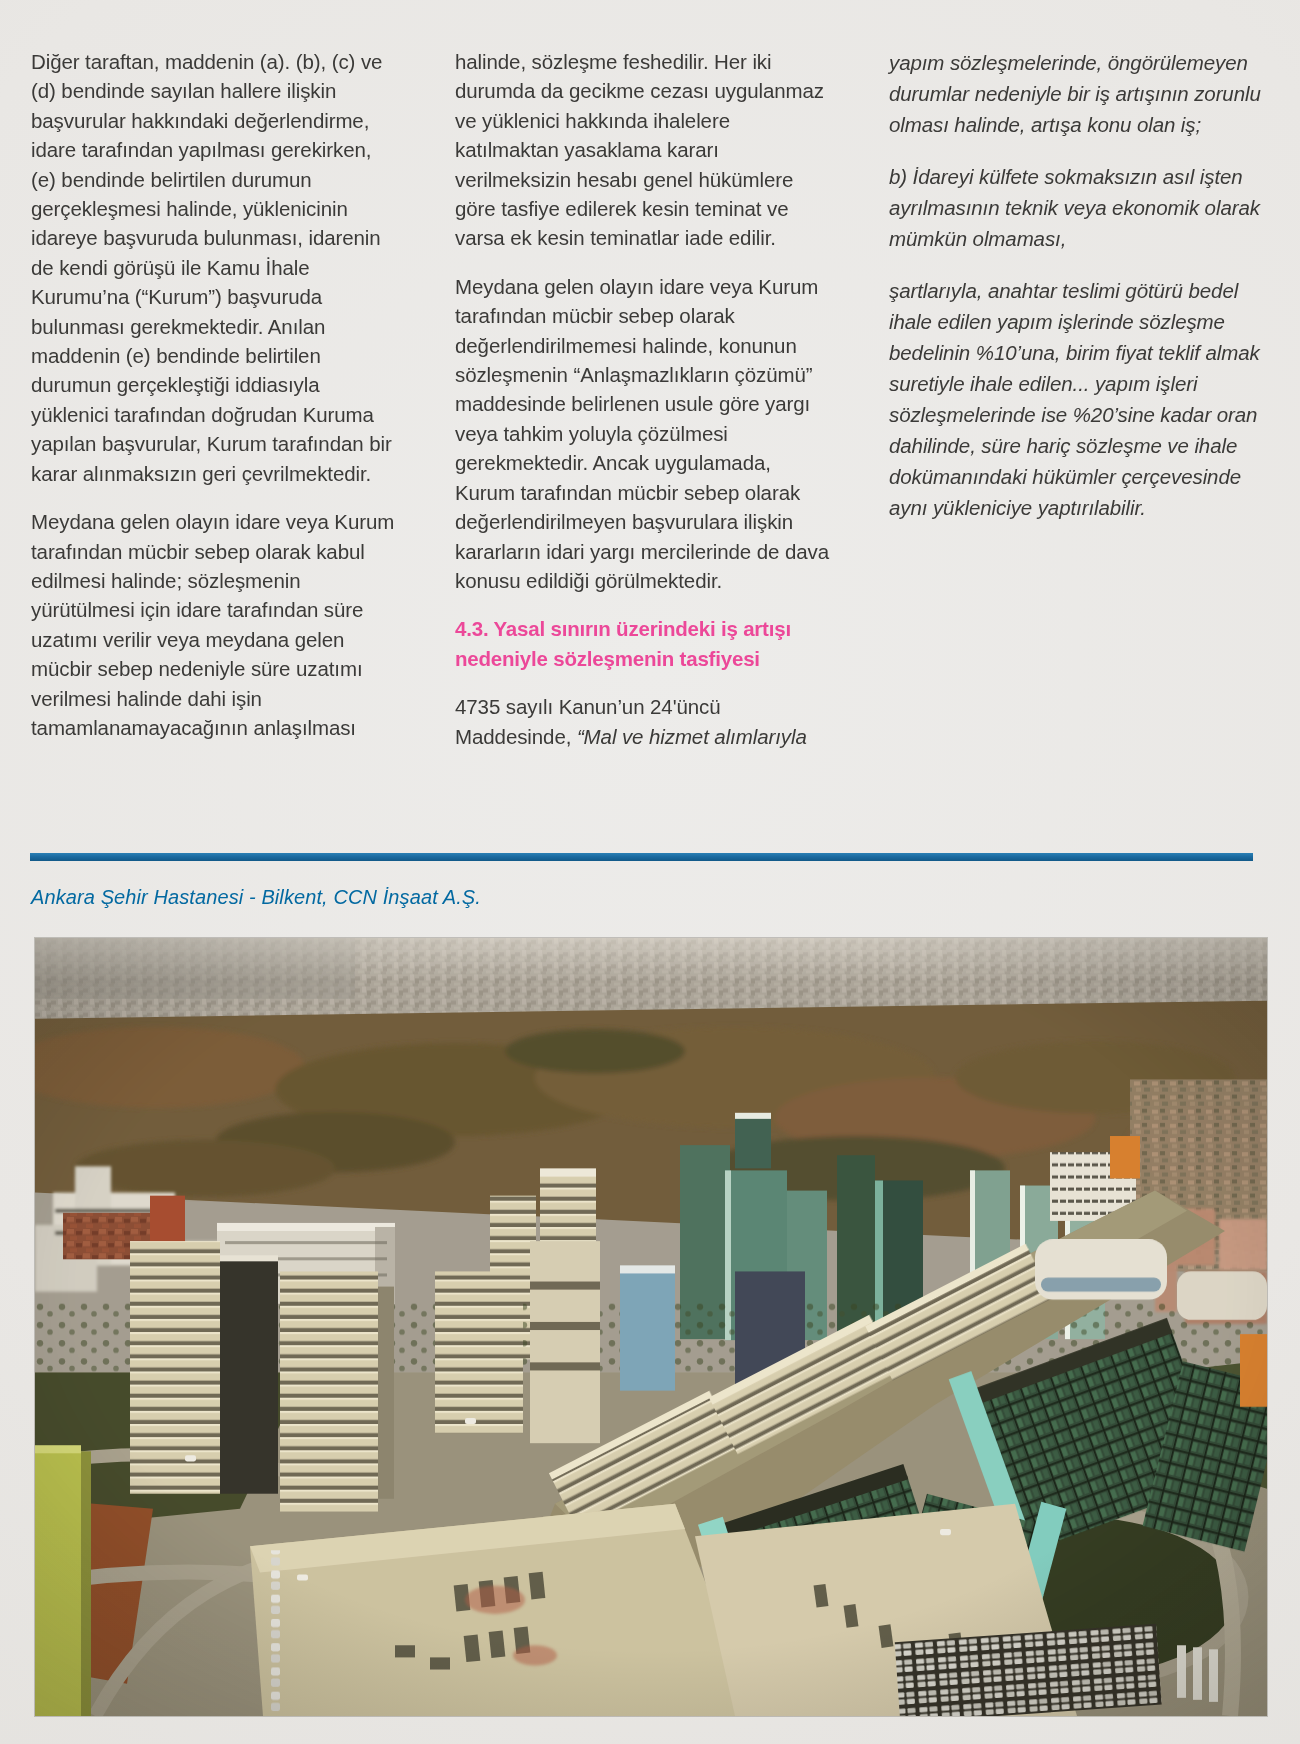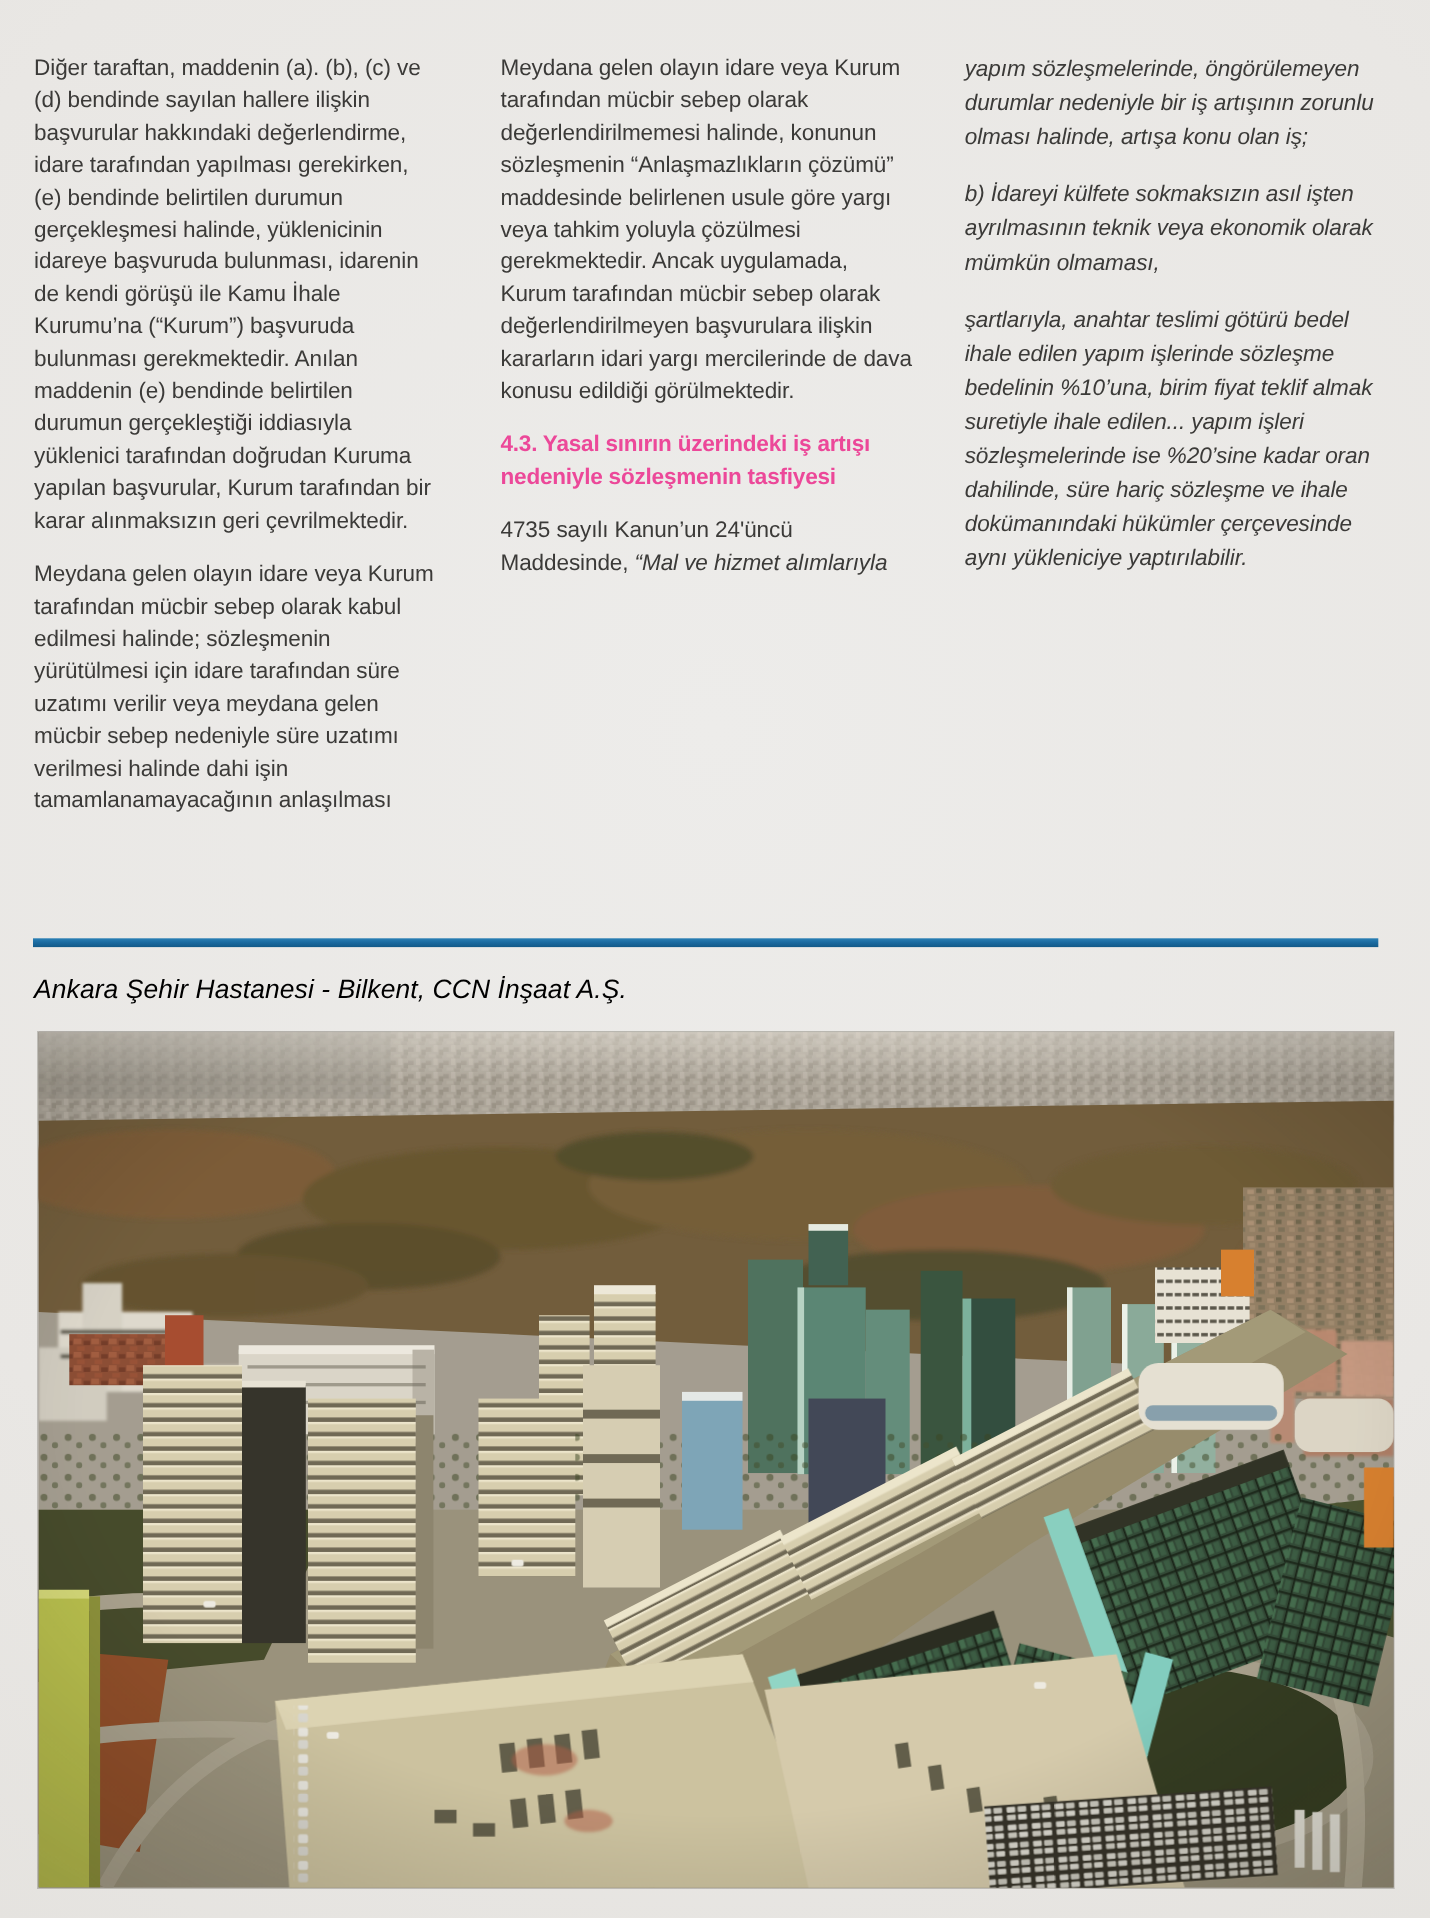--- a/index.html
+++ b/index.html
@@ -7,40 +7,41 @@
     width:1300px;height:1744px;position:relative;overflow:hidden;
     background:radial-gradient(ellipse 120% 90% at 50% 38%, #edecea 0%, #e9e7e4 55%, #e2e0dc 100%);
     font-family:"Liberation Sans","DejaVu Sans",sans-serif;
     color:#3b3a38;
   }
   .col{position:absolute;top:47px;font-size:20.5px;line-height:29.4px;letter-spacing:-0.1px;}
   .col p{margin:0 0 19px 0;}
   #col-left{left:31px;width:364px;}
   #col-mid{left:455px;width:380px;}
   #col-right{left:873px;width:390px;font-style:italic;line-height:31px;}
-  #col-right p{margin:0 0 21px 4px;}
+  #col-right p{margin:0 0 21px 16px;}
   .heading{font-weight:bold;color:#ec4899;letter-spacing:-0.2px;margin:0 0 19px 0;}
   .q-italic{font-style:italic;}
   #divider{position:absolute;left:30px;top:853px;width:1223px;height:8px;
     background:linear-gradient(180deg,#2b80b5 0%,#1b6ba1 45%,#125988 100%);}
   #caption{position:absolute;left:31px;top:886px;width:900px;
-    font-size:24px;font-style:italic;color:#000000;letter-spacing:0.1px;}
+    font-size:20px;font-style:italic;color:#0369a1;letter-spacing:0.1px;}
   #photo{position:absolute;left:35px;top:938px;width:1232px;height:778px;
     outline:1px solid rgba(60,55,45,.25);background:#a39e94;}
   #photo svg{display:block;width:100%;height:100%;}
 </style>
 </head>
 <body>
 
 <div class="col" id="col-left">
   <p>Diğer taraftan, maddenin (a). (b), (c) ve (d) bendinde sayılan hallere ilişkin başvurular hakkındaki değerlendirme, idare tarafından yapılması gerekirken, (e) bendinde belirtilen durumun gerçekleşmesi halinde, yüklenicinin idareye başvuruda bulunması, idarenin de kendi görüşü ile Kamu İhale Kurumu’na (“Kurum”) başvuruda bulunması gerekmektedir. Anılan maddenin (e) bendinde belirtilen durumun gerçekleştiği iddiasıyla yüklenici tarafından doğrudan Kuruma yapılan başvurular, Kurum tarafından bir karar alınmaksızın geri çevrilmektedir.</p>
   <p>Meydana gelen olayın idare veya Kurum tarafından mücbir sebep olarak kabul edilmesi halinde; sözleşmenin yürütülmesi için idare tarafından süre uzatımı verilir veya meydana gelen mücbir sebep nedeniyle süre uzatımı verilmesi halinde dahi işin tamamlanamayacağının anlaşılması</p>
 </div>
 
 <div class="col" id="col-mid">
+  <p>halinde, sözleşme feshedilir. Her iki durumda da gecikme cezası uygulanmaz ve yüklenici hakkında ihalelere katılmaktan yasaklama kararı verilmeksizin hesabı genel hükümlere göre tasfiye edilerek kesin teminat ve varsa ek kesin teminatlar iade edilir.</p>
   <p>Meydana gelen olayın idare veya Kurum tarafından mücbir sebep olarak değerlendirilmemesi halinde, konunun sözleşmenin “Anlaşmazlıkların çözümü” maddesinde belirlenen usule göre yargı veya tahkim yoluyla çözülmesi gerekmektedir. Ancak uygulamada, Kurum tarafından mücbir sebep olarak değerlendirilmeyen başvurulara ilişkin kararların idari yargı mercilerinde de dava konusu edildiği görülmektedir.</p>
   <p class="heading">4.3. Yasal sınırın üzerindeki iş artışı nedeniyle sözleşmenin tasfiyesi</p>
   <p><span>4735 sayılı Kanun’un 24'üncü Maddesinde, </span><span class="q-italic">“Mal ve hizmet alımlarıyla</span></p>
 </div>
 
 <div class="col" id="col-right">
   <p>yapım sözleşmelerinde, öngörülemeyen durumlar nedeniyle bir iş artışının zorunlu olması halinde, artışa konu olan iş;</p>
   <p>b) İdareyi külfete sokmaksızın asıl işten ayrılmasının teknik veya ekonomik olarak mümkün olmaması,</p>
   <p>şartlarıyla, anahtar teslimi götürü bedel ihale edilen yapım işlerinde sözleşme bedelinin %10’una, birim fiyat teklif almak suretiyle ihale edilen... yapım işleri sözleşmelerinde ise %20’sine kadar oran dahilinde, süre hariç sözleşme ve ihale dokümanındaki hükümler çerçevesinde aynı yükleniciye yaptırılabilir.</p>
 </div>

